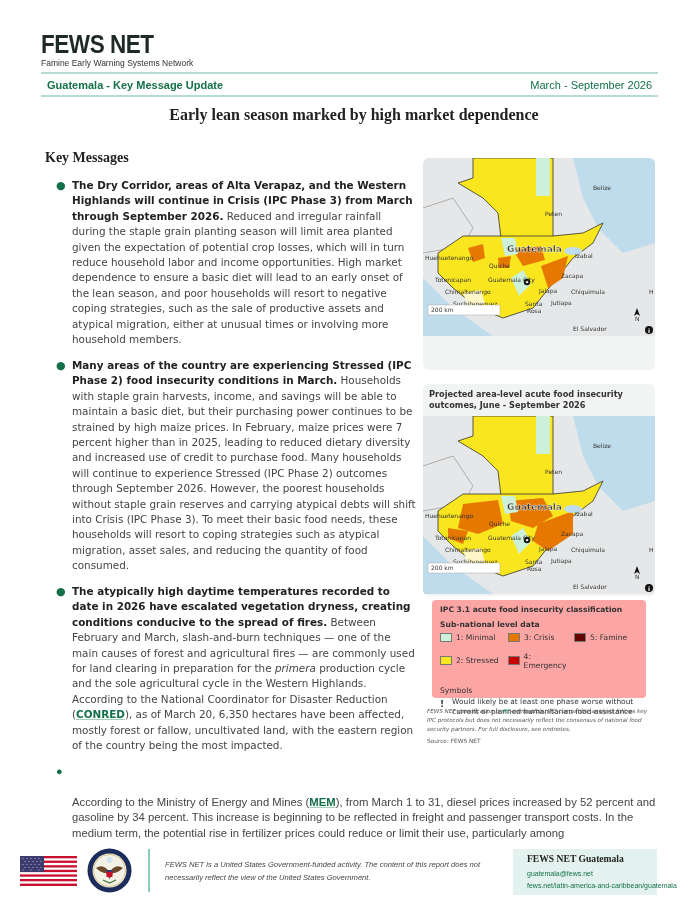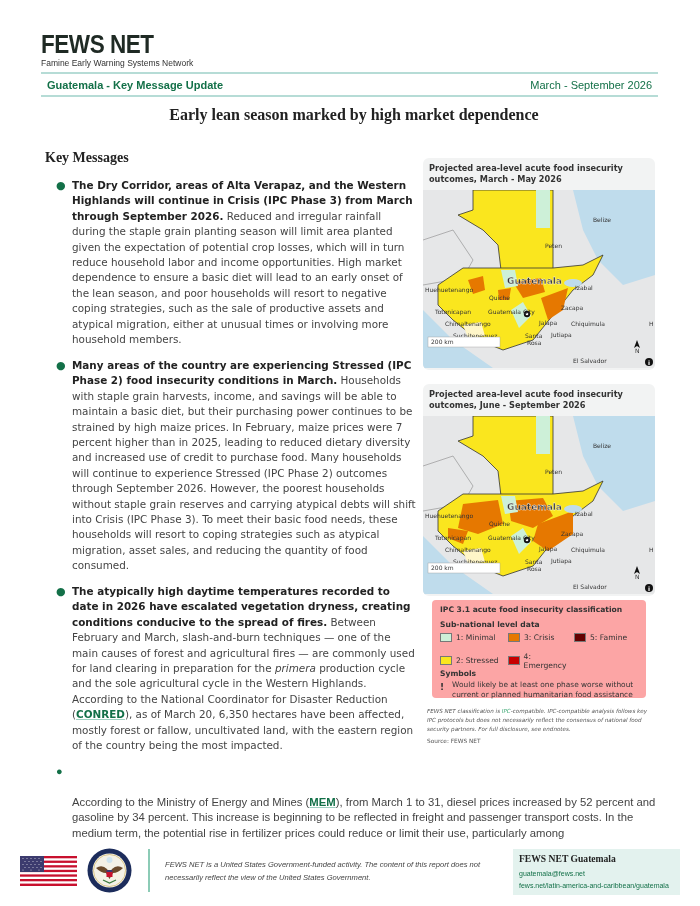--- a/index.html
+++ b/index.html
@@ -36,34 +36,34 @@
   .map-label { font-family: "DejaVu Sans", sans-serif; font-size: 6px; fill: #333; }
   .map-label-big { font-family: "DejaVu Sans", sans-serif; font-size: 9px; font-weight: 700; fill: #333; stroke: #fff; stroke-width: 0.3px; }
 
   
   .legend { position: absolute; left: 432px; top: 600px; width: 214px; height: 98px; background: #fca5a5; border-radius: 4px; padding: 4px 8px; font-family: "DejaVu Sans", sans-serif; color: #333; }
   .legend-title { font-weight: 700; font-size: 7.6px; margin-bottom: 6px; margin-top: 1px; }
   .legend-sub { font-weight: 700; font-size: 7.6px; margin-bottom: 3px; }
   .legend-grid { display: grid; grid-template-columns: 68px 66px 70px; row-gap: 12px; font-size: 7.6px; }
   .legend-item { display: flex; align-items: center; gap: 4px; height: 11px; }
   .swatch { width: 12px; height: 9px; border: 1px solid #777; display: inline-block; }
-  .legend-symbols { font-weight: 700; font-size: 7.6px; margin-top: 3px; margin-bottom: 2px; }
+  .legend-symbols { font-weight: 400; font-size: 7.6px; margin-top: 20px; margin-bottom: 2px; }
   .legend-sym-row { display: flex; gap: 8px; font-size: 7.4px; line-height: 9.5px; }
   .legend-sym-row .ex { font-weight: 700; font-size: 9px; width: 8px; padding-top: 3px; }
 
   .note { position: absolute; left: 427px; top: 707px; width: 230px; font-family: "DejaVu Sans", sans-serif; font-style: italic; font-size: 5.6px; line-height: 9.2px; color: #555; }
   .note span.ipc { color: #3aa672; }
   .source { position: absolute; left: 427px; top: 738px; font-family: "DejaVu Sans", sans-serif; font-size: 5.8px; color: #555; }
 
   
   .flag { position: absolute; left: 20px; top: 856px; width: 57px; height: 30px; }
   .seal { position: absolute; left: 87px; top: 848px; width: 45px; height: 45px; }
   .footer-rule { position: absolute; left: 148px; top: 849px; width: 2px; height: 43px; background: #8ccbb6; }
   .footer-text { position: absolute; left: 165px; top: 858px; width: 330px; font-family: "Liberation Sans", sans-serif; font-style: italic; font-size: 7.6px; line-height: 13px; color: #444; }
-  .contact { position: absolute; left: 513px; top: 849px; width: 167px; height: 46px; background: #e3f2ee; padding: 4px 6px; }
+  .contact { position: absolute; left: 513px; top: 849px; width: 144px; height: 46px; background: #e3f2ee; padding: 4px 14px; }
   .contact-title { font-family: "Liberation Serif", serif; font-weight: 700; font-size: 9.6px; color: #222; margin-bottom: 4px; }
   .contact-link { font-family: "Liberation Sans", sans-serif; font-size: 7px; color: #137048; line-height: 12px; white-space: nowrap; }
 </style>
 </head>
 <body>
 
 <div class="logo">
   <div class="logo-main">FEWS NET</div>
   <div class="logo-sub">Famine Early Warning Systems Network</div>
 </div>
@@ -93,21 +93,20 @@
 </div>
 
 <div class="msg msg-wide m4">
   <span class="bullet">●</span>
   <br>
   <br>
   <span>According to the Ministry of Energy and Mines (</span><a>MEM</a><span>), from March 1 to 31, diesel prices increased by 52 percent and gasoline by 34 percent. This increase is beginning to be reflected in freight and passenger transport costs. In the medium term, the potential rise in fertilizer prices could reduce or limit their use, particularly among</span>
 </div>
 
 <div class="map-card map-card-1">
-  <div class="map-title">Projected area-level acute food insecurity outcomes, March - May 2026</div>
   <svg class="map-svg" viewBox="0 0 232 178">
       <path d="M150 0 L232 0 L232 85 L200 95 L175 70 L160 40 Z" fill="#bfdcec"></path>
       <path d="M0 120 L30 150 L70 178 L0 178 Z" fill="#bfdcec"></path>
       <path d="M0 95 L40 88 L50 70 L30 40 L0 50" fill="none" stroke="#888" stroke-width="0.6"></path>
       <path d="M50 0 L50 20 L35 25 L60 40 L75 55 L78 80 L130 80 L130 0 Z" fill="#fae61e" stroke="#333" stroke-width="0.8"></path>
       <rect x="113" y="0" width="14" height="38" fill="#cdf0d8"></rect>
       <path d="M15 95 L40 78 L78 78 L130 78 L160 75 L180 65 L170 85 L150 100 L130 125 L110 150 L80 160 L55 150 L30 130 L15 115 Z" fill="#fae61e" stroke="#333" stroke-width="0.8"></path>
       <path d="M45 90 L60 86 L62 100 L50 104 Z" fill="#e67800"></path>
       <path d="M90 92 L118 88 L122 102 L100 108 Z" fill="#e67800"></path>
       <path d="M118 108 L145 98 L140 120 L125 130 Z" fill="#e67800"></path>

